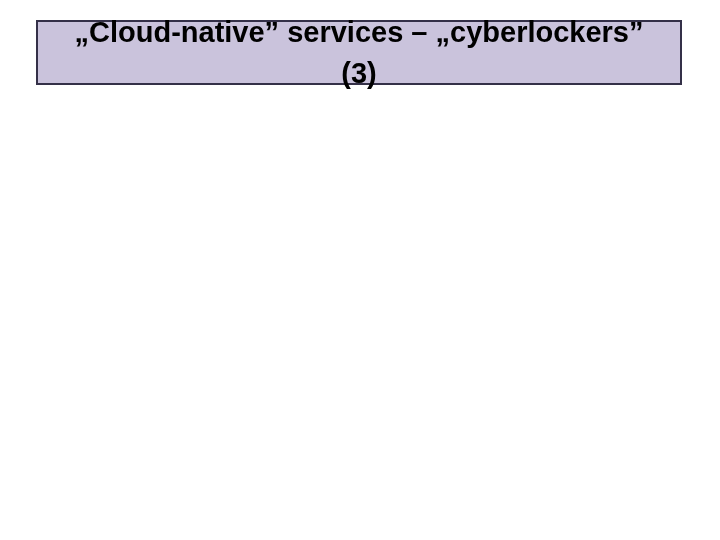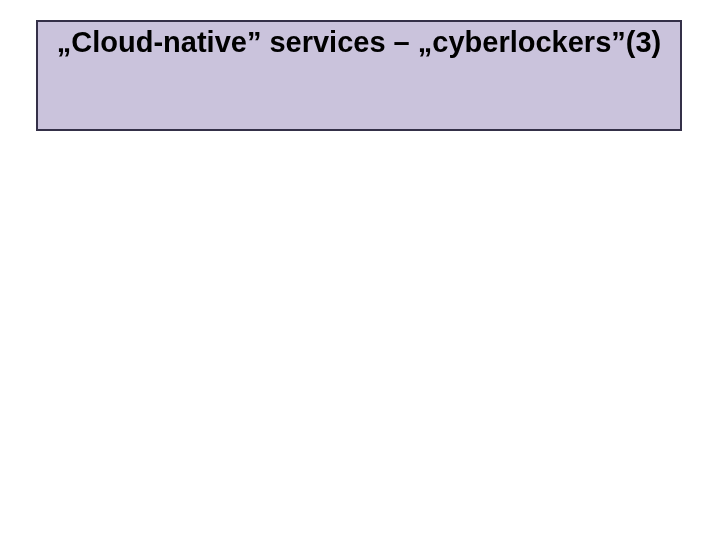--- a/index.html
+++ b/index.html
@@ -13,27 +13,27 @@
     height: 540px;
     background: var(--slide-bg, #ffffff);
     overflow: hidden;
     font-family: "Liberation Sans", sans-serif;
   }
   .title-box {
     position: absolute;
     left: 36px;
     top: 20px;
     width: 646px;
-    height: 111px;
+    height: 65px;
     box-sizing: border-box;
     background: var(--title-box-fill, #CAC3DC);
     border: 2px solid var(--title-box-border, #343048);
     display: flex;
-    flex-direction: row;
-    align-items: flex-start;
+    flex-direction: column;
+    align-items: center;
     justify-content: center;
   }
   .title-line {
     font-size: 29px;
     line-height: 41px;
     font-weight: bold;
     color: var(--title-text, #000000);
     text-align: center;
     white-space: nowrap;
   }

